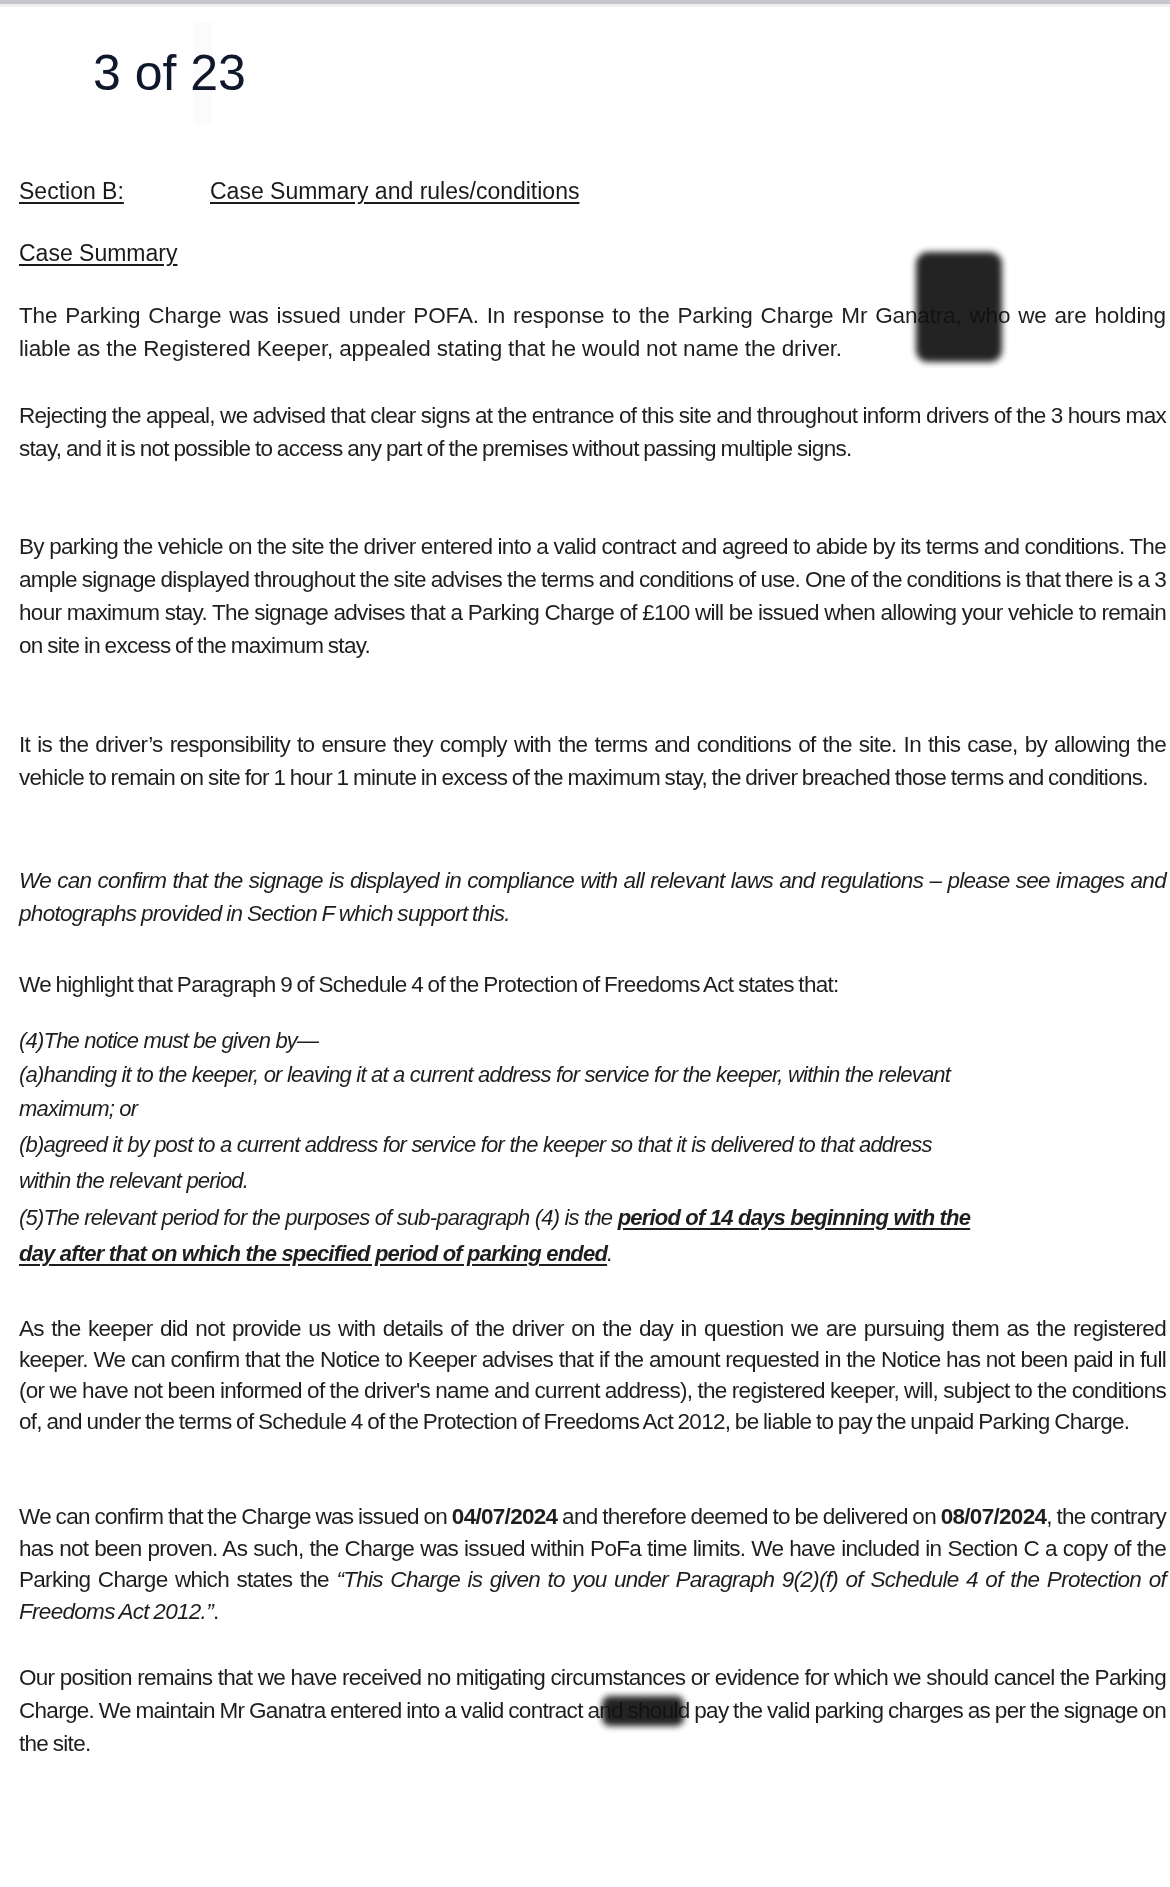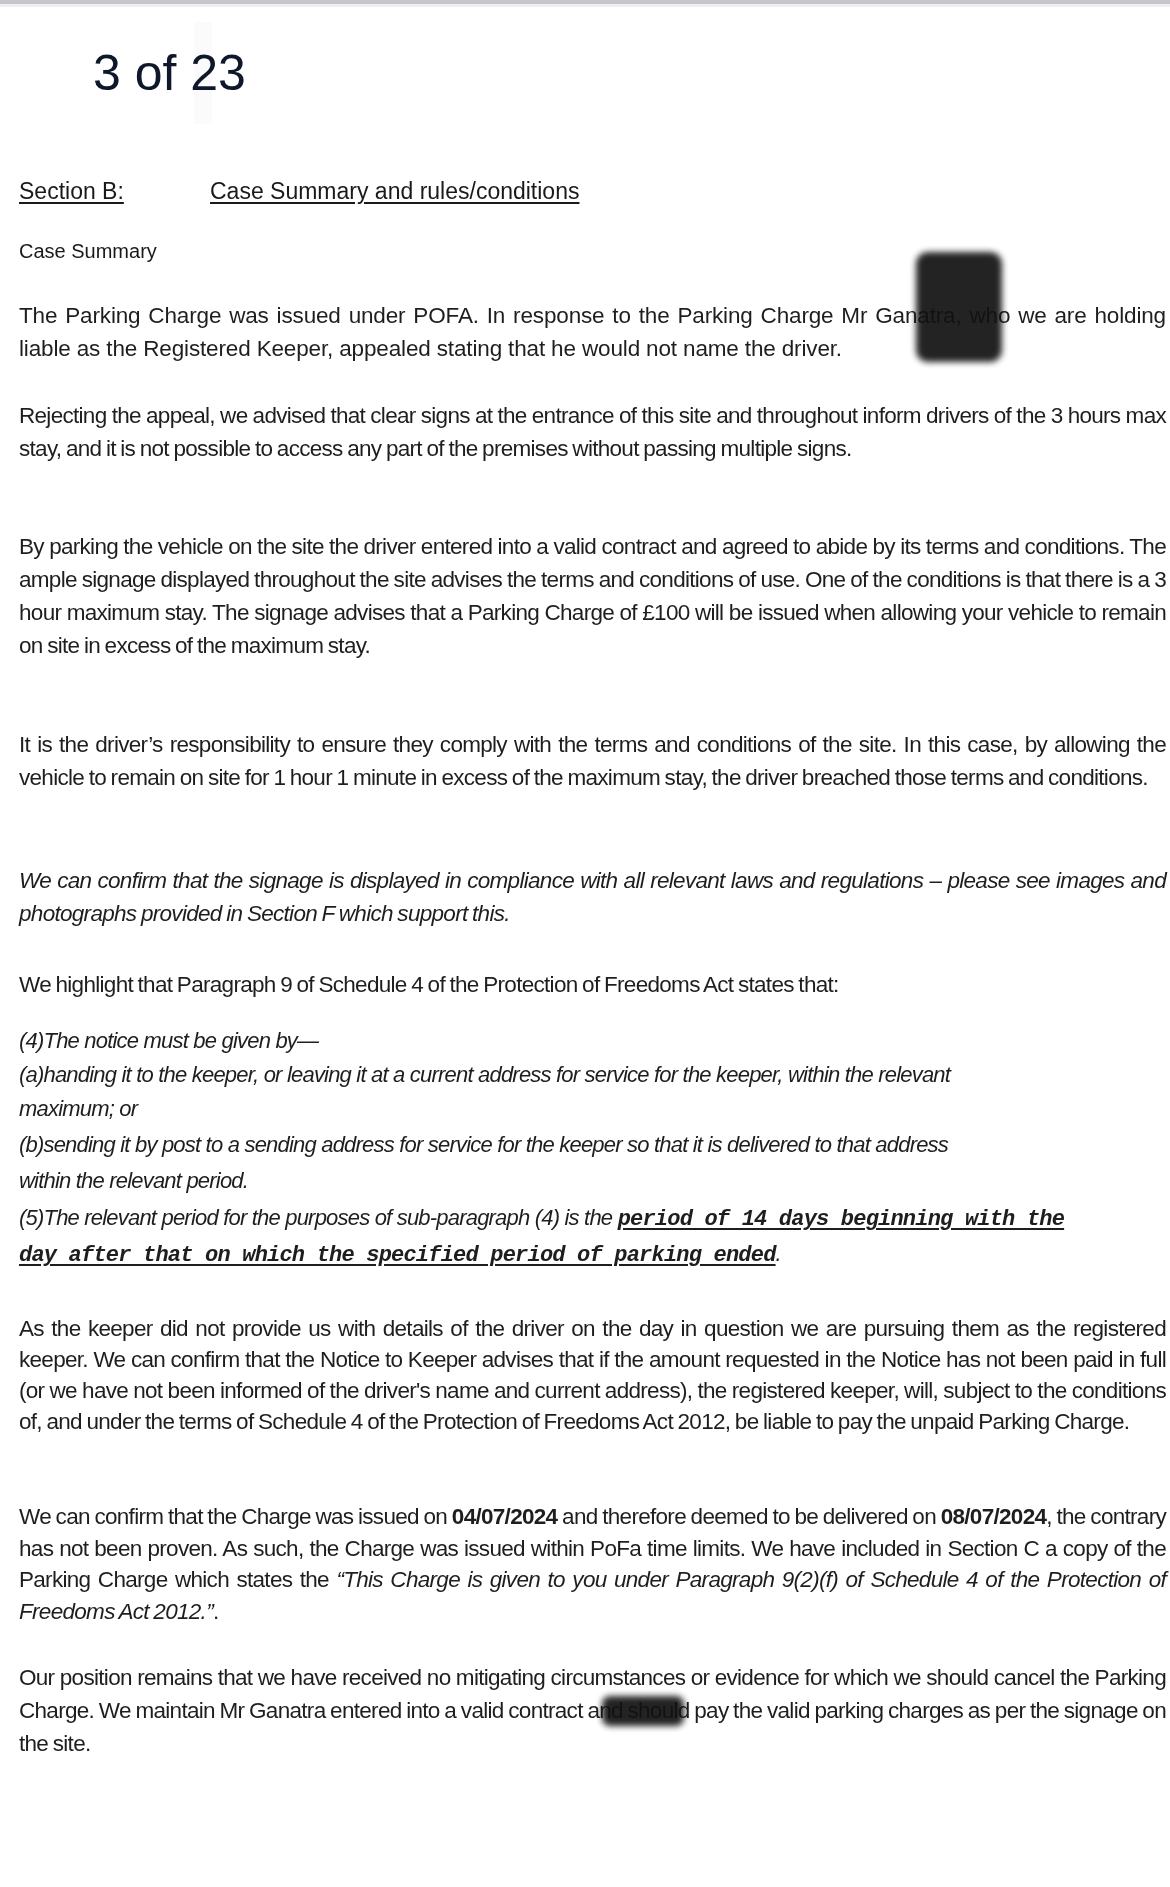--- a/index.html
+++ b/index.html
@@ -14,35 +14,35 @@
   .page-counter {
     position: absolute; left: 93px; top: 44px;
     font-size: 50px; color: #0f172a; letter-spacing: 0px;
     font-family: "Liberation Sans", sans-serif;
   }
   .faint-rect { position: absolute; left: 194px; top: 22px; width: 18px; height: 102px; background: #fbfbfb; }
   .heading-row { position: absolute; left: 19px; top: 178px; font-size: 23px; }
   .heading-row span { text-decoration: underline; text-underline-offset: 3px; }
   .section-label { position: absolute; left: 0; top: 0; white-space: nowrap; }
   .section-title { position: absolute; left: 191px; top: 0; white-space: nowrap; }
-  .case-summary { position: absolute; left: 19px; top: 240px; font-size: 20px; text-underline-offset: 3px; }
+  .case-summary { position: absolute; left: 19px; top: 240px; font-size: 23px; text-decoration: underline; text-underline-offset: 3px; }
   .para {
     position: absolute; left: 19px; width: 1147px;
     font-size: 22.5px; line-height: 33px; text-align: justify;
     font-family: "Liberation Sans", sans-serif; color: #1e1e1e;
     letter-spacing: -0.15px;
   }
   .para.condensed { letter-spacing: -0.7px; word-spacing: -1px; }
   .quote {
     position: absolute; left: 19px; width: 1147px;
     font-size: 22px; font-style: italic; color: #1e1e1e;
     letter-spacing: -0.8px;
   }
   .quote .ln { position: absolute; left: 0; white-space: nowrap; }
-  .bu { font-weight: bold; text-decoration: underline; text-underline-offset: 3px; font-family: Liberation Mono, monospace; }
+  .bu { font-weight: bold; text-decoration: underline; text-underline-offset: 3px; }
   .redact {
     position: absolute; background: #111; border-radius: 12px;
     filter: blur(3px); opacity: 0.92;
   }
   b { font-weight: bold; }
 </style>
 </head>
 <body>
 
 <div class="topbar"></div>
@@ -68,21 +68,21 @@
 <div class="para condensed" style="top:728px;">It is the driver’s responsibility to ensure they comply with the terms and conditions of the site. In this case, by allowing the vehicle to remain on site for 1 hour 1 minute in excess of the maximum stay, the driver breached those terms and conditions.</div>
 
 <div class="para condensed" style="top:864px;font-style:italic;">We can confirm that the signage is displayed in compliance with all relevant laws and regulations – please see images and photographs provided in Section F which support this.</div>
 
 <div class="para condensed" style="top:968px;">We highlight that Paragraph 9 of Schedule 4 of the Protection of Freedoms Act states that:</div>
 
 <div class="quote" style="top:1028px;">
   <div class="ln" style="top:0px;">(4)The notice must be given by—</div>
   <div class="ln" style="top:34px;">(a)handing it to the keeper, or leaving it at a current address for service for the keeper, within the relevant</div>
   <div class="ln" style="top:68px;">maximum; or</div>
-  <div class="ln" style="top:104px;">(b)sending it by post to a sending address for service for the keeper so that it is delivered to that address</div>
+  <div class="ln" style="top:104px;">(b)agreed it by post to a current address for service for the keeper so that it is delivered to that address</div>
   <div class="ln" style="top:140px;">within the relevant period.</div>
   <div class="ln" style="top:177px;">
     <span>(5)The relevant period for the purposes of sub-paragraph (4) is the </span><span class="bu">period of 14 days beginning with the</span>
   </div>
   <div class="ln" style="top:213px;">
     <span class="bu">day after that on which the specified period of parking ended</span><span>.</span>
   </div>
 </div>
 
 <div class="para condensed" style="top:1313px; line-height:31px;">As the keeper did not provide us with details of the driver on the day in question we are pursuing them as the registered keeper. We can confirm that the Notice to Keeper advises that if the amount requested in the Notice has not been paid in full (or we have not been informed of the driver's name and current address), the registered keeper, will, subject to the conditions of, and under the terms of Schedule 4 of the Protection of Freedoms Act 2012, be liable to pay the unpaid Parking Charge.</div>

